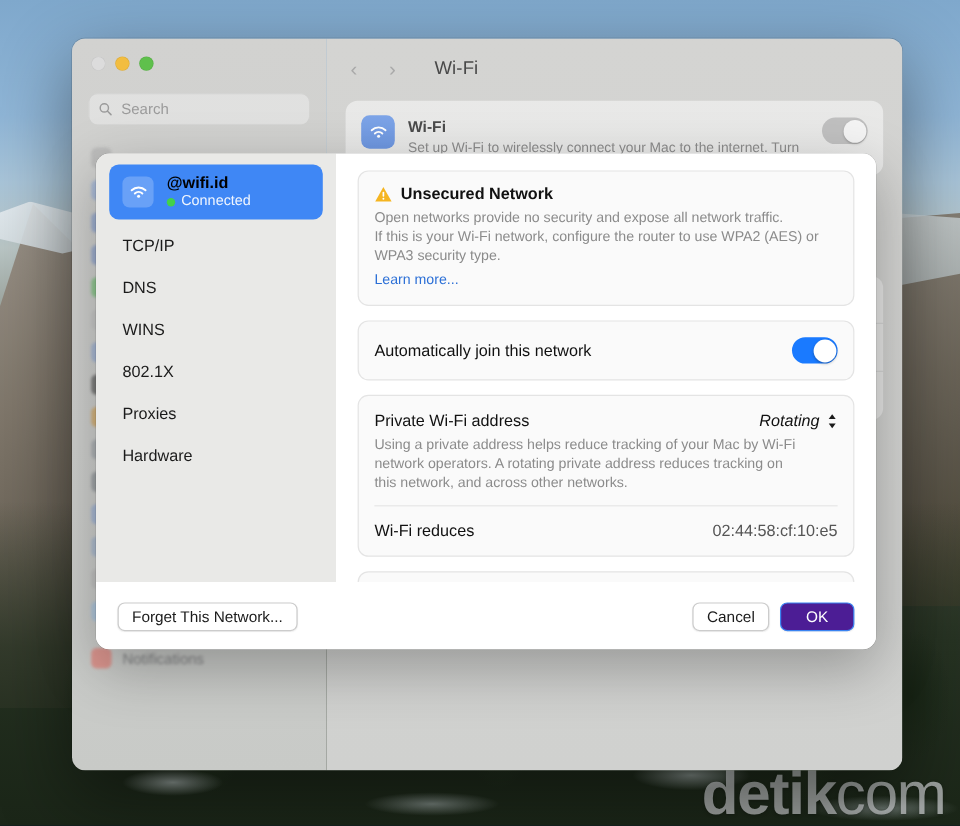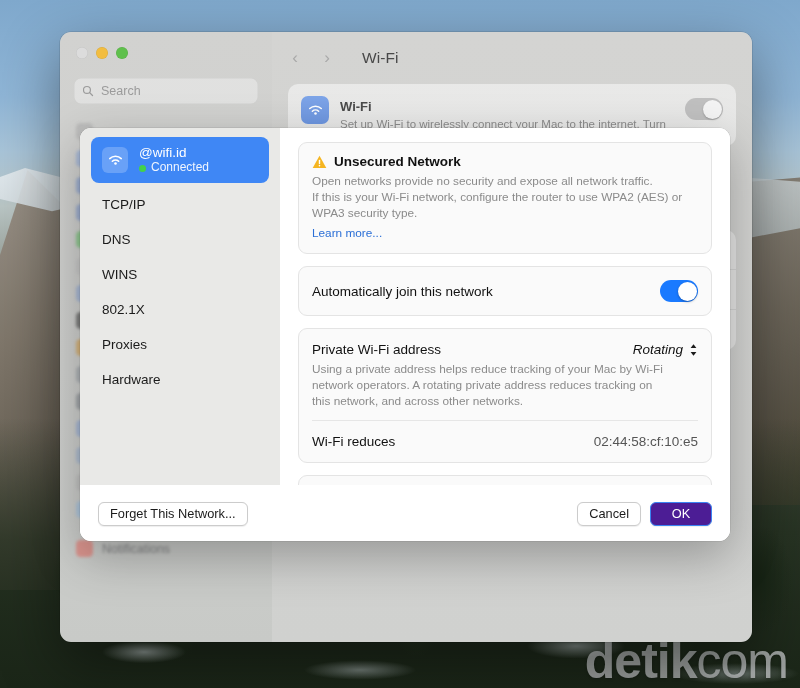--- a/index.html
+++ b/index.html
@@ -214,21 +214,21 @@
     height: 46px; display: flex; align-items: center; gap: 11px;
     padding: 0 11px;
   }
   #net-selected .nicon {
     width: 26px; height: 26px; border-radius: 6px;
     background: rgba(255,255,255,.22);
     display: flex; align-items: center; justify-content: center;
     flex: 0 0 26px;
   }
   #net-selected .ntxt { line-height: 1.15; }
-  #net-selected .nname { font-size: 13.5px; color: #ffffff; font-weight: 400; }
+  #net-selected .nname { font-size: 13.5px; color: #000000; font-weight: 700; }
   #net-selected .nstat {
     font-size: 12px; color: rgba(255,255,255,.92);
     display: flex; align-items: center; gap: 5px; margin-top: 1px;
   }
   #net-selected .greendot {
     width: 7px; height: 7px; border-radius: 50%; background: #43d14a;
     display: inline-block;
   }
   .sheet-navitem {
     height: 28px; display: flex; align-items: center;

